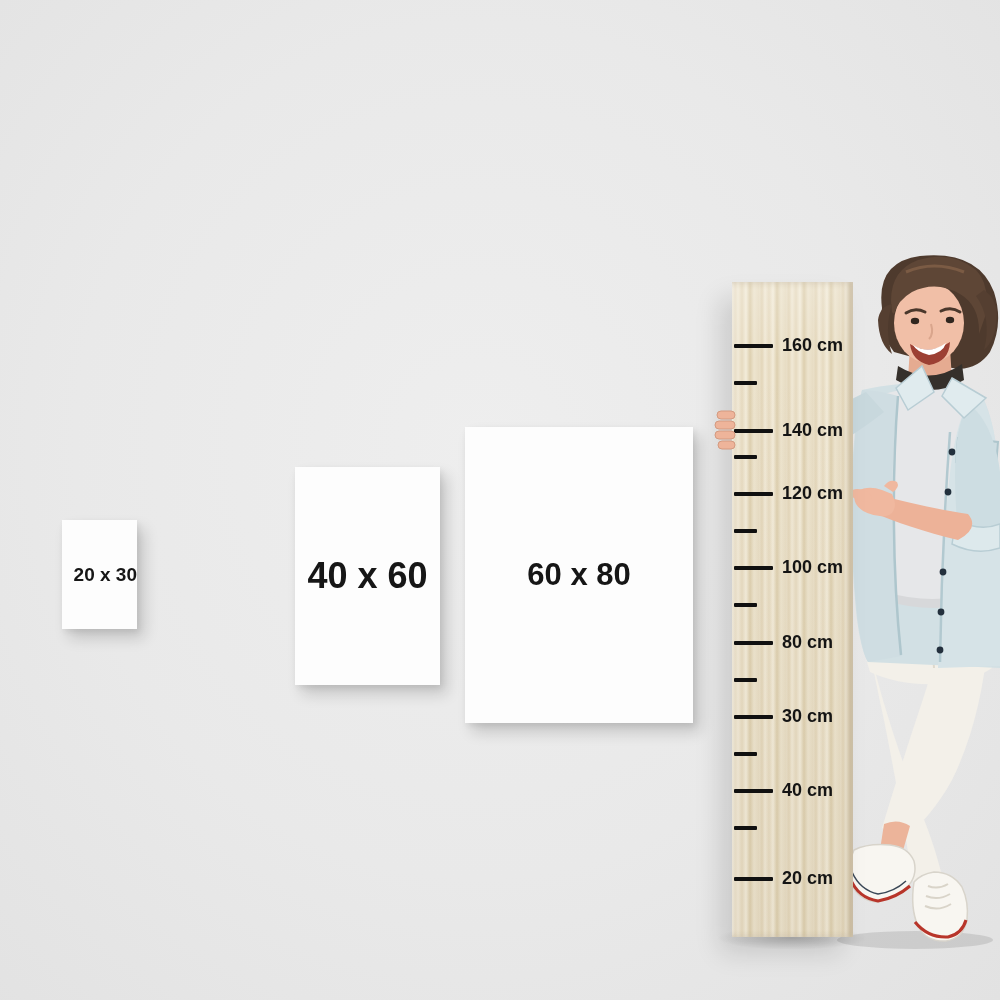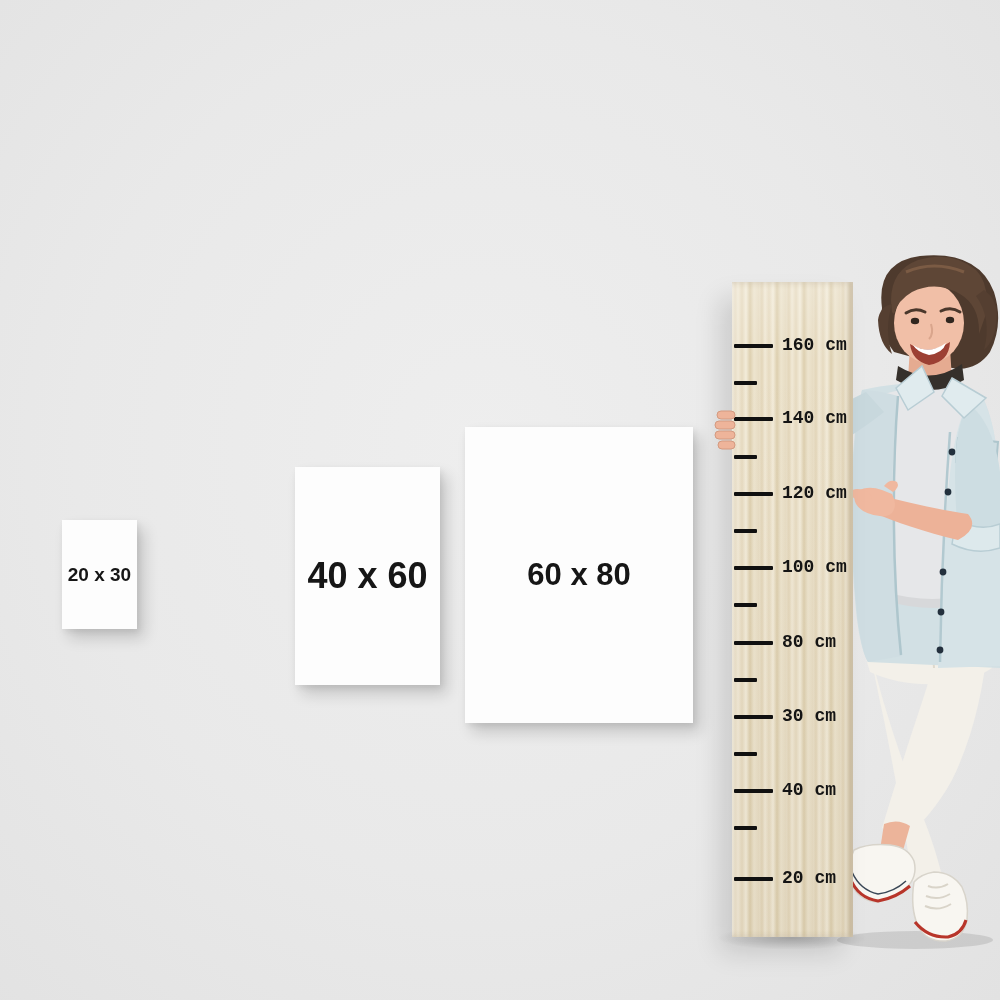--- a/index.html
+++ b/index.html
@@ -18,21 +18,21 @@
     color:#ffffff;font-family:"Liberation Serif","DejaVu Serif",serif;
     font-size:38px;letter-spacing:.5px;white-space:nowrap;
   }
   
   .size-card{
     position:absolute;z-index:2;background:#fdfdfd;
     display:flex;align-items:center;justify-content:center;
     box-shadow:7px 9px 14px rgba(0,0,0,.16),2px 3px 6px rgba(0,0,0,.07);
   }
   .size-card .lbl{font-weight:700;color:#161616;white-space:nowrap;}
-  .card-0{left:62px; top:520px;width:75px; height:109px;} .card-0 .lbl{font-size:19px;}
+  .card-0{left:62px; top:520px;width:75px; height:109px;justify-content:flex-end;} .card-0 .lbl{font-size:19px;}
   .card-1{left:161px;top:502px;width:112px;height:150px;} .card-1 .lbl{font-size:23px;}
   .card-2{left:295px;top:467px;width:145px;height:218px;} .card-2 .lbl{font-size:36px;}
   .card-3{left:465px;top:427px;width:228px;height:296px;} .card-3 .lbl{font-size:31px;}
   
   .woman{position:absolute;left:690px;top:250px;width:310px;height:705px;z-index:1;}
   .fingers{position:absolute;left:710px;top:403px;width:30px;height:55px;z-index:3;}
   
   .ruler-shadow{
     position:absolute;left:716px;top:926px;width:152px;height:24px;z-index:1;
     background:radial-gradient(ellipse at 50% 50%, rgba(0,0,0,.20) 0%, rgba(0,0,0,0) 70%);
@@ -46,21 +46,21 @@
         #f3ecda 14px,#ddcfaf 18px,#ede4ce 22px,#e7dcc3 27px);
     box-shadow:inset -4px 0 6px rgba(120,95,60,.30), inset 3px 0 4px rgba(255,255,255,.45),
                -12px 16px 24px rgba(0,0,0,.13);
   }
   .tick-row{position:absolute;left:2px;display:flex;align-items:center;height:4px;}
   .tick-line{display:block;height:4px;background:#101010;border-radius:1px;flex:0 0 auto;}
   .tick-row.major .tick-line{width:39px;}
   .tick-row.minor .tick-line{width:23px;}
   .tick-label{
     margin-left:9px;font-size:18px;font-weight:600;color:#141414;
-    line-height:1;white-space:nowrap;transform:translateY(-1px);font-family:Liberation Mono, monospace;
+    line-height:1;white-space:nowrap;transform:translateY(-1px);
   }
 </style>
 </head>
 <body>
 
 <div class="stage">
 
 
   <div class="size-card card-0">
     <span class="lbl">20 x 30</span>
@@ -154,21 +154,21 @@
 
   <div class="ruler">
     <div>
         <div class="tick-row major" style="top: 62px;">
           <span class="tick-line"></span>
           <span class="tick-label">160 cm</span>
         </div>
         <div class="tick-row minor" style="top: 99.07px;">
           <span class="tick-line"></span>
         </div>
-        <div class="tick-row major" style="top: 135px;">
+        <div class="tick-row major" style="top: 147px;">
           <span class="tick-line"></span>
           <span class="tick-label">140 cm</span>
         </div>
         <div class="tick-row minor" style="top: 173.21px;">
           <span class="tick-line"></span>
         </div>
         <div class="tick-row major" style="top: 210.28px;">
           <span class="tick-line"></span>
           <span class="tick-label">120 cm</span>
         </div>

